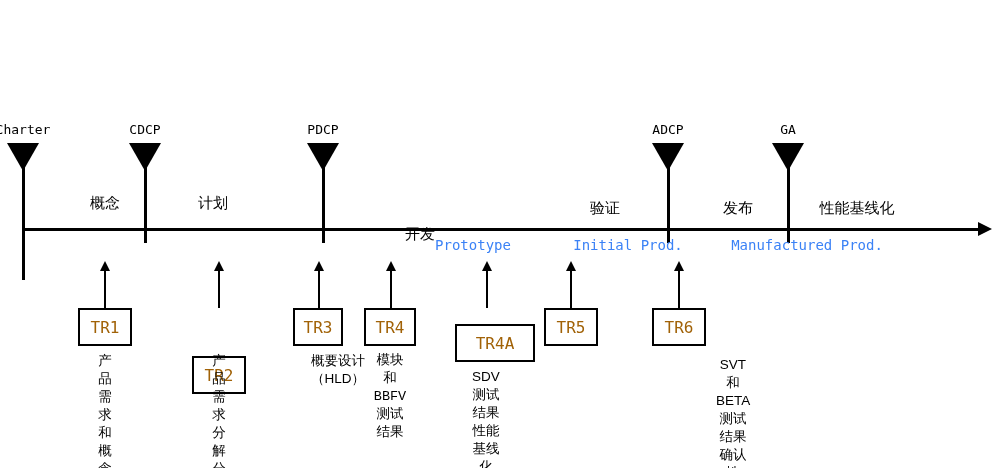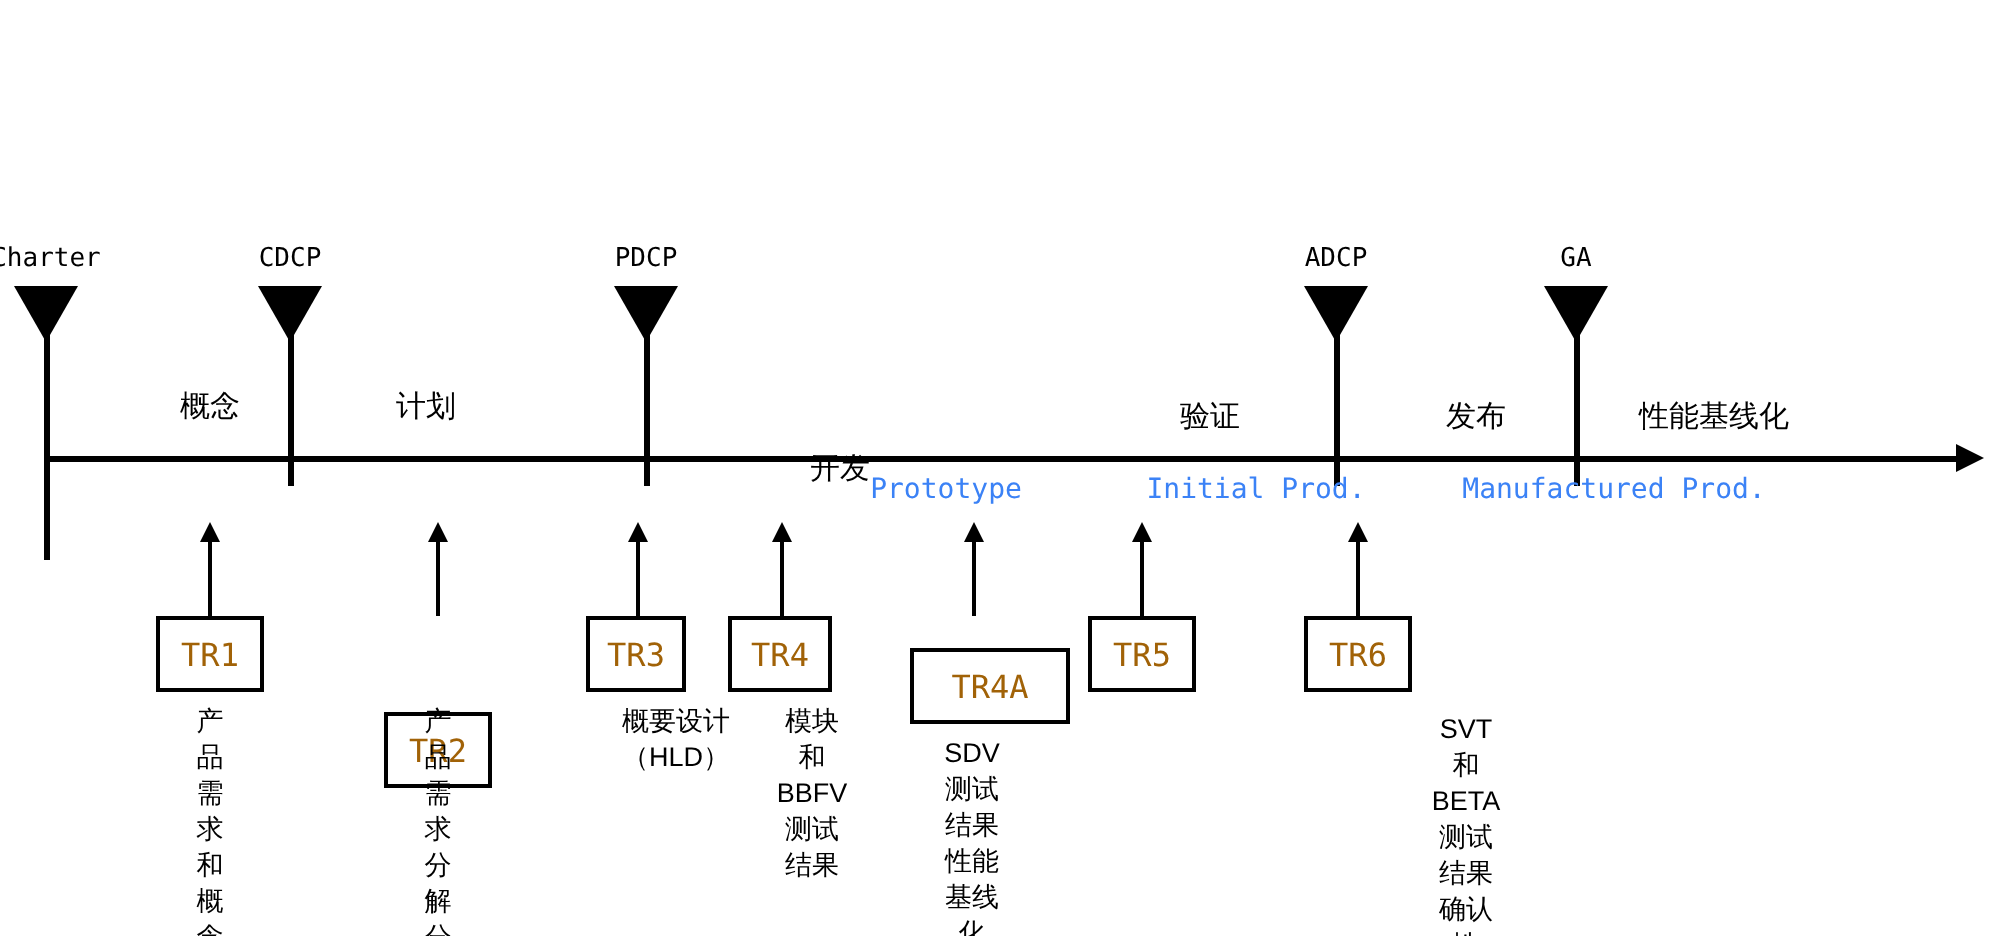--- a/index.html
+++ b/index.html
@@ -257,21 +257,21 @@
       </div>
       <div class="tr-group">
         <div class="tr-arrow" style="left: 318px; top: 270px; height: 38px;"></div>
         <div class="tr-box" style="left: 293px; top: 308px; width: 50px; height: 38px;">TR3</div>
         <div class="tr-desc" style="left: 318px; top: 352px; margin-left: 20px;">概要设计
 （HLD）</div>
       </div>
       <div class="tr-group">
         <div class="tr-arrow" style="left: 390px; top: 270px; height: 38px;"></div>
         <div class="tr-box" style="left: 364px; top: 308px; width: 52px; height: 38px;">TR4</div>
-        <div class="tr-desc" style="left: 406px; top: 352px;">模块
+        <div class="tr-desc" style="left: 390px; top: 352px; font-family: Liberation Mono, monospace;">模块
 和BBFV
 测试结果</div>
       </div>
       <div class="tr-group">
         <div class="tr-arrow" style="left: 486px; top: 270px; height: 38px;"></div>
         <div class="tr-box" style="left: 455px; top: 308px; width: 80px; height: 38px; margin-top: 16px;">TR4A</div>
         <div class="tr-desc" style="left: 486px; top: 368px;">SDV
 测试结果
 性能基线化</div>
       </div>

